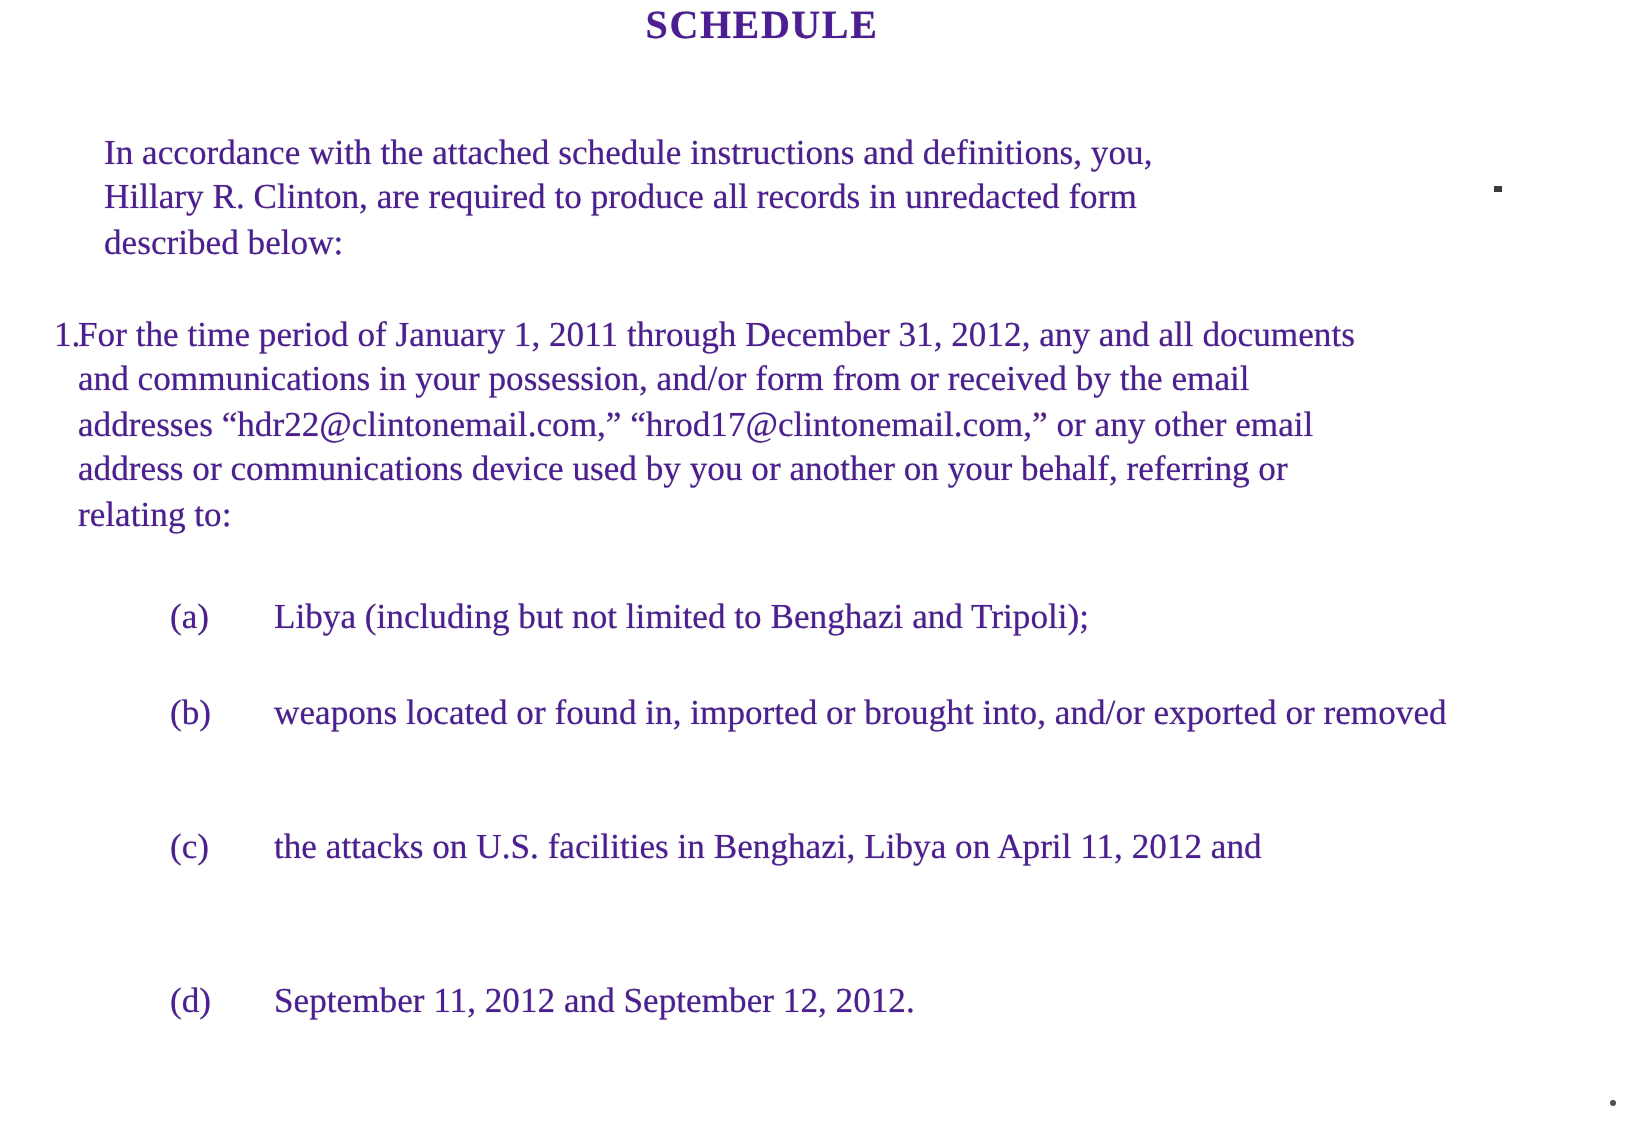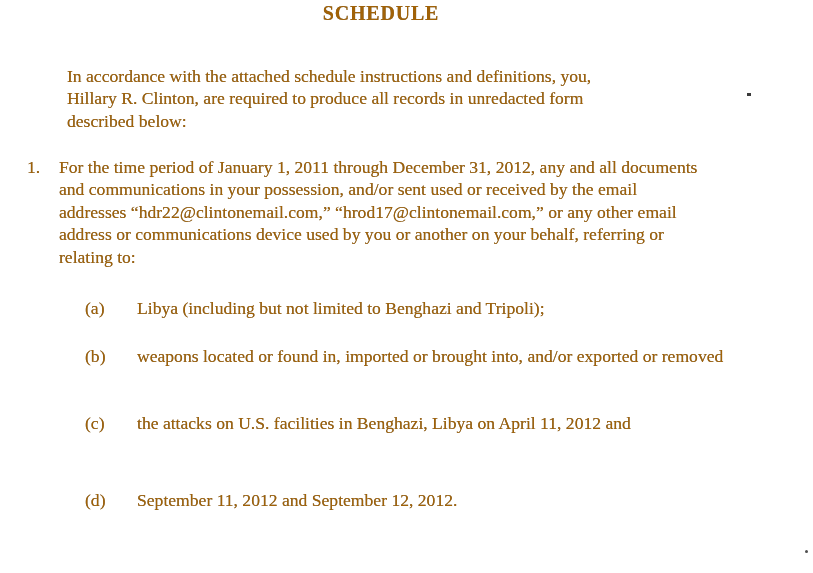--- a/index.html
+++ b/index.html
@@ -7,21 +7,21 @@
     padding: 0;
     background: #ffffff;
   }
   .page {
     position: relative;
     width: 813px;
     height: 573px;
     background: #ffffff;
     overflow: hidden;
     font-family: "Liberation Serif", "DejaVu Serif", serif;
-    color: #a16207;
+    color: #4c1d95;
     
     text-shadow: 0 0 0.5px rgba(20,20,20,0.55);
   }
   .doc-title {
     position: absolute;
     top: 2px;
     left: 0;
     width: 762px;
     margin: 0;
     text-align: center;
@@ -30,36 +30,36 @@
     letter-spacing: 0.8px;
   }
   .line {
     white-space: nowrap;
     font-size: 17.6px;
     line-height: 22.4px;
   }
   .intro {
     position: absolute;
     top: 65px;
-    left: 67px;
+    left: 52px;
   }
   .numbered-item {
     position: absolute;
     top: 156px;
     left: 27px;
   }
   .item-num {
     position: absolute;
     left: 0;
     top: 0;
     font-size: 17.6px;
     line-height: 22.4px;
   }
   .item-body {
-    margin-left: 32px;
+    margin-left: 12px;
   }
   .subitem {
     position: absolute;
     left: 85px;
   }
   .sub-label {
     position: absolute;
     left: 0;
     top: 0;
     font-size: 17.6px;
@@ -101,21 +101,21 @@
   <div class="intro">
     <div class="line">In accordance with the attached schedule instructions and definitions, you,</div>
     <div class="line">Hillary R. Clinton, are required to produce all records in unredacted form</div>
     <div class="line">described below:</div>
   </div>
 
   <div class="numbered-item">
     <span class="item-num">1.</span>
     <div class="item-body">
       <div class="line">For the time period of January 1, 2011 through December 31, 2012, any and all documents</div>
-      <div class="line">and communications in your possession, and/or sent used or received by the email</div>
+      <div class="line">and communications in your possession, and/or form from or received by the email</div>
       <div class="line">addresses “hdr22@clintonemail.com,” “hrod17@clintonemail.com,” or any other email</div>
       <div class="line">address or communications device used by you or another on your behalf, referring or</div>
       <div class="line">relating to:</div>
     </div>
   </div>
 
   <div class="subitem subitem-a">
     <span class="sub-label">(a)</span>
     <div class="sub-body">
       <div class="line">Libya (including but not limited to Benghazi and Tripoli);</div>

